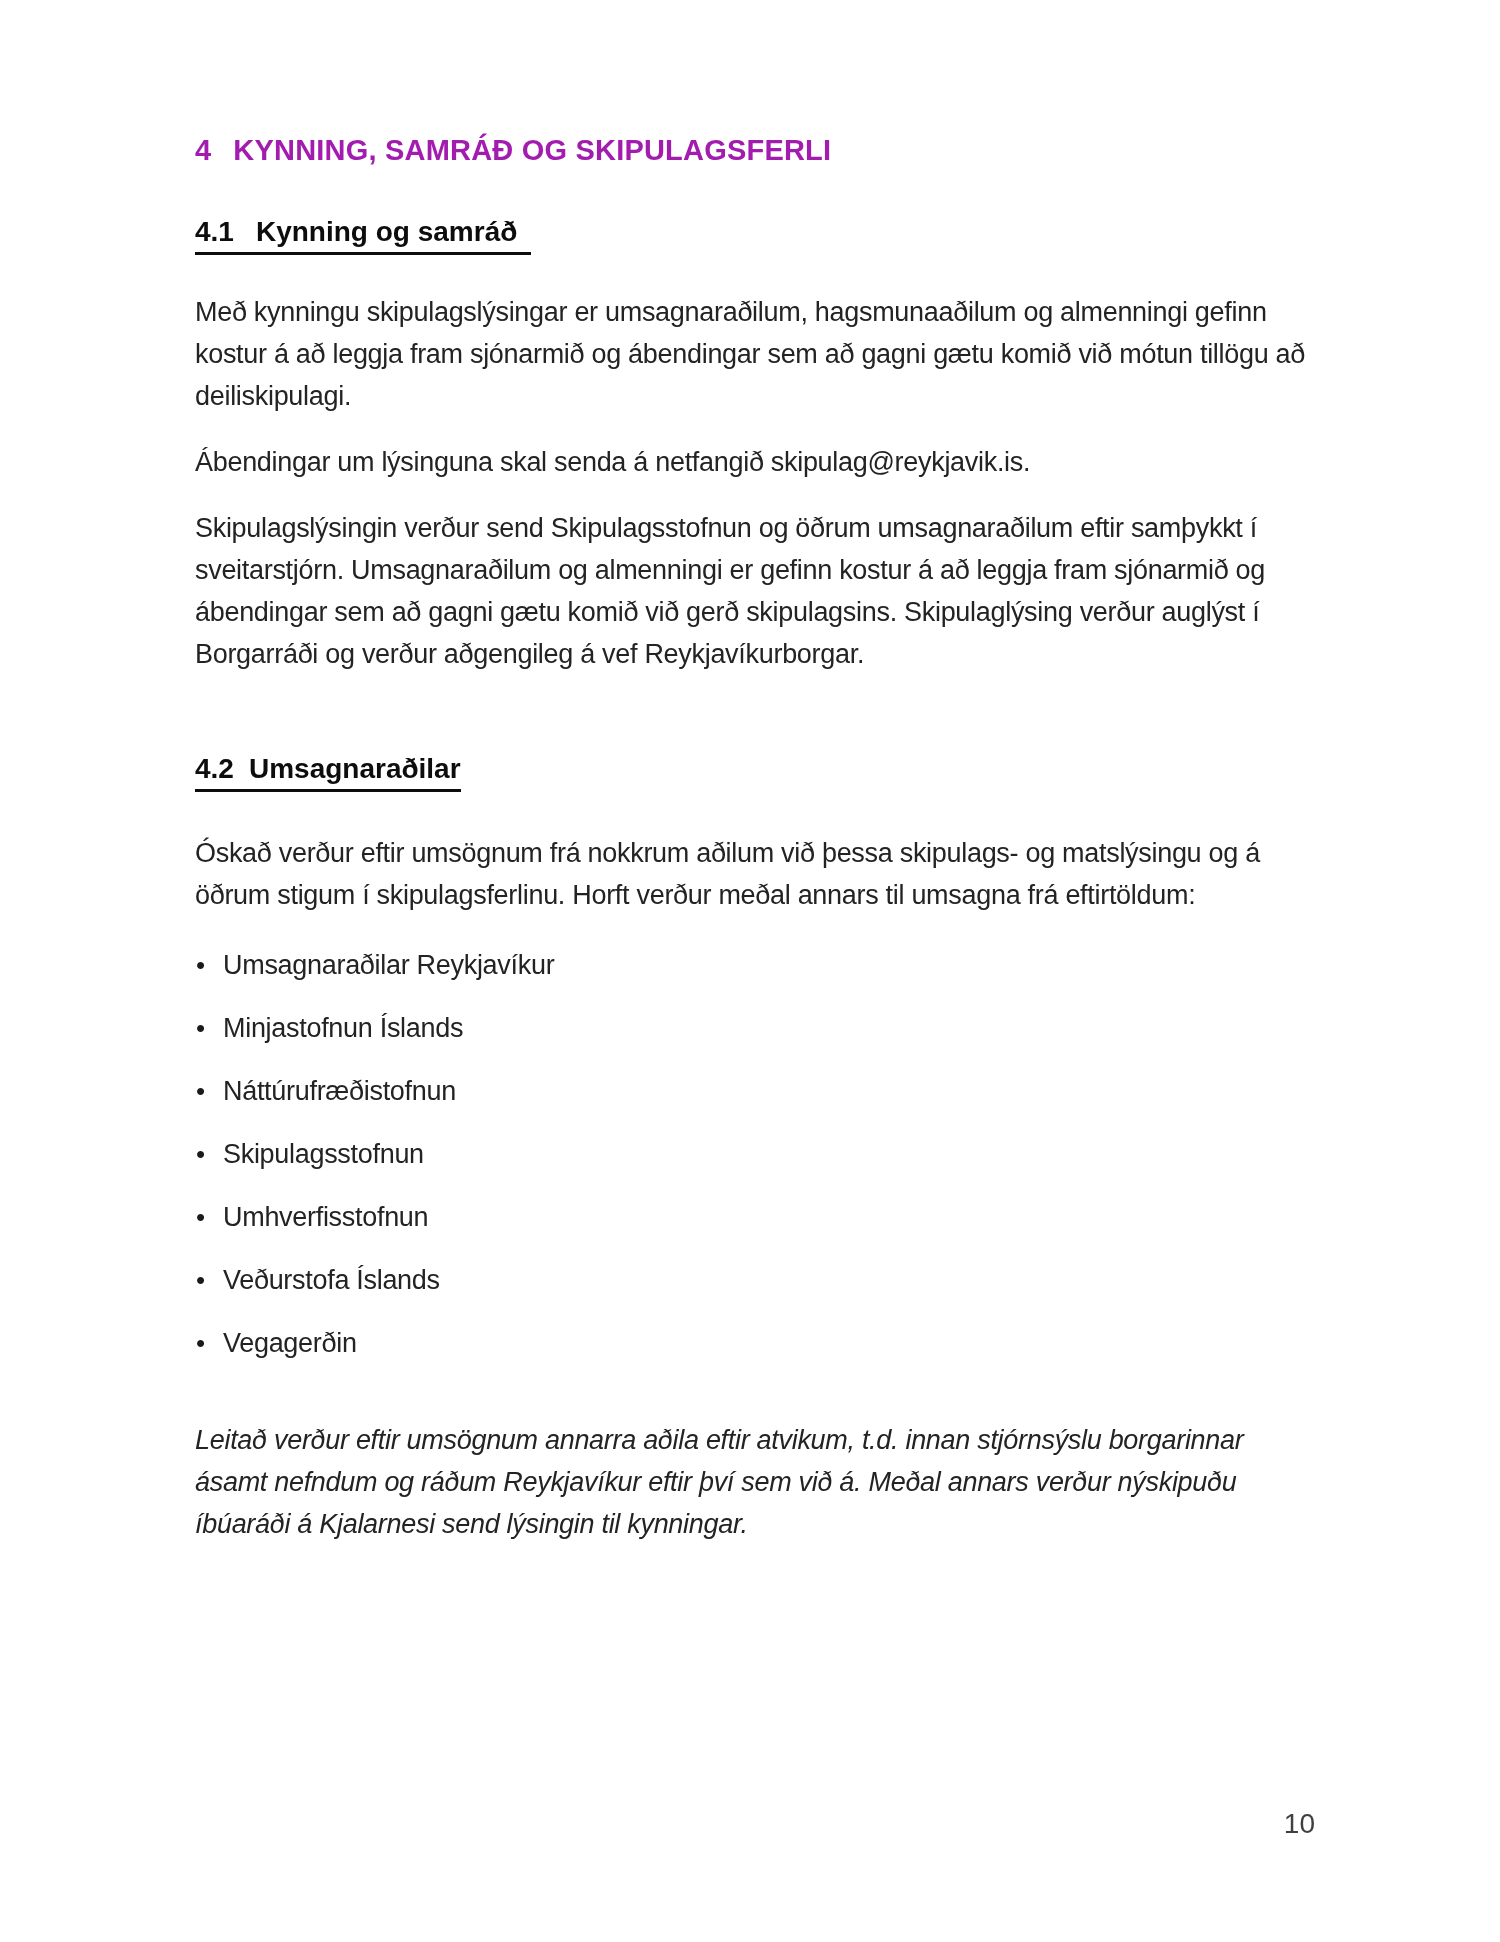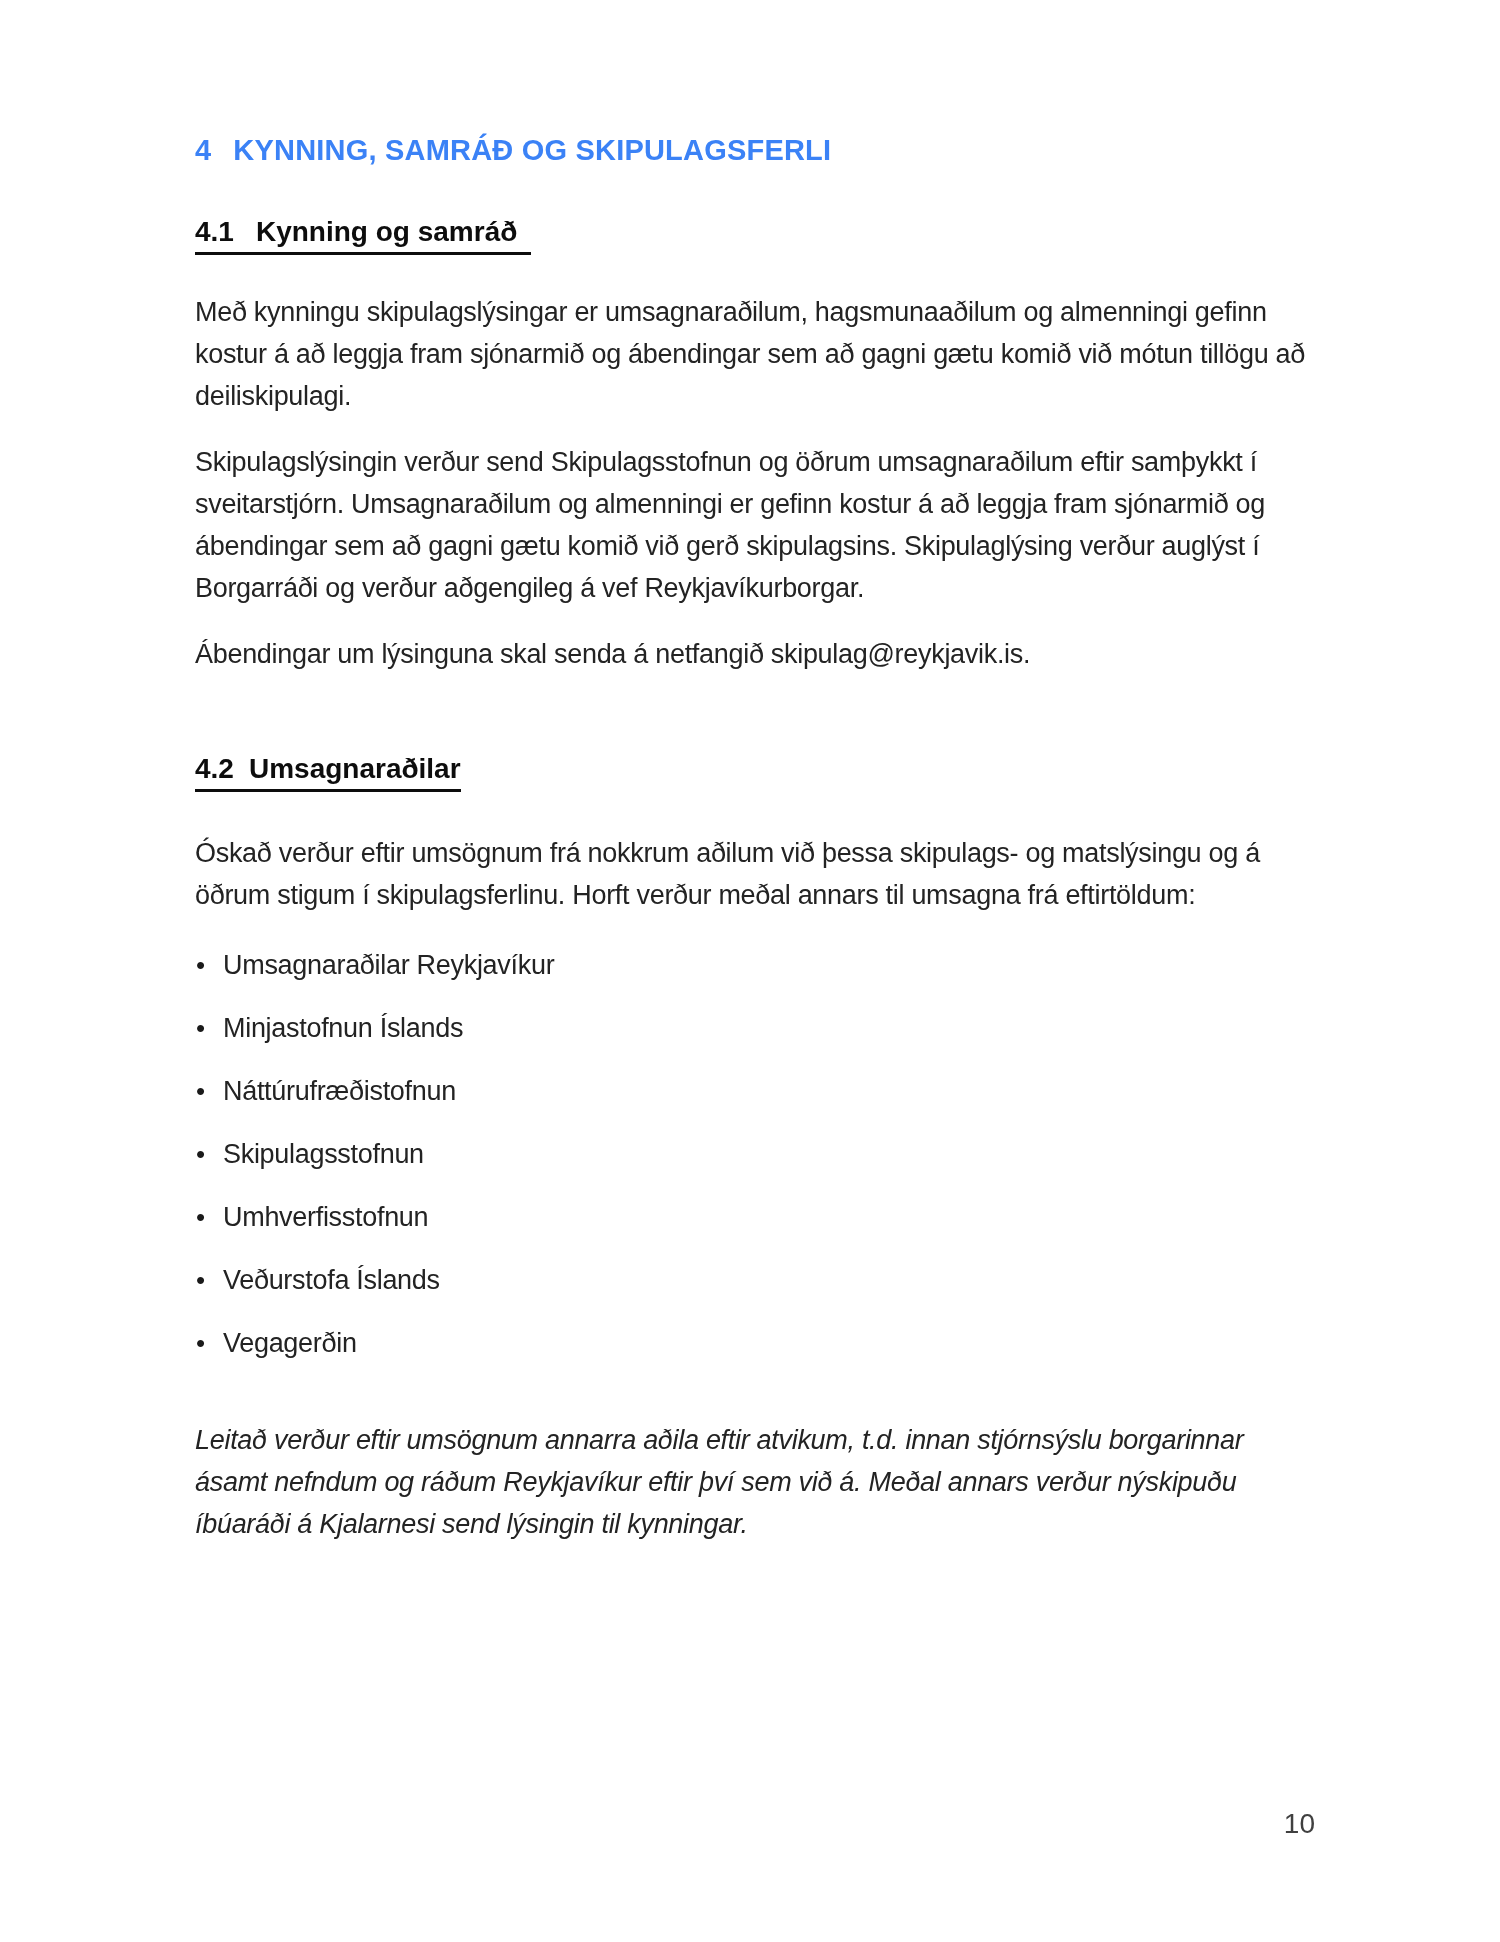--- a/index.html
+++ b/index.html
@@ -17,21 +17,21 @@
   .page {
     box-sizing: content-box;
     padding-top: 132px;
     margin-left: 195px;
     width: 1120px;
   }
   .doc-h1 {
     font-size: 29px;
     line-height: 36px;
     font-weight: 700;
-    color: #3b82f6;
+    color: #a21caf;
     letter-spacing: 0.2px;
     margin: 0 0 46px 0;
   }
   .doc-h1 .h-num { display: inline-block; margin-right: 22px; }
   .doc-h2 {
     font-size: 28px;
     line-height: 36px;
     font-weight: 700;
     color: #0d0d0d;
     margin: 0 0 36px 0;
@@ -94,22 +94,22 @@
 
   <h1 class="doc-h1">
     <span class="h-num">4</span><span>KYNNING, SAMRÁÐ OG SKIPULAGSFERLI</span>
   </h1>
 
   <h2 class="doc-h2 h-41">
     <span class="underline-wrap"><span class="h-num">4.1</span><span>Kynning og samráð</span></span>
   </h2>
 
   <p class="doc-p">Með kynningu skipulagslýsingar er umsagnaraðilum, hagsmunaaðilum og almenningi gefinn kostur á að leggja fram sjónarmið og ábendingar sem að gagni gætu komið við mótun tillögu að deiliskipulagi.</p>
+  <p class="doc-p">Ábendingar um lýsinguna skal senda á netfangið skipulag@reykjavik.is.</p>
   <p class="doc-p">Skipulagslýsingin verður send Skipulagsstofnun og öðrum umsagnaraðilum eftir samþykkt í sveitarstjórn. Umsagnaraðilum og almenningi er gefinn kostur á að leggja fram sjónarmið og ábendingar sem að gagni gætu komið við gerð skipulagsins. Skipulaglýsing verður auglýst í Borgarráði og verður aðgengileg á vef Reykjavíkurborgar.</p>
-  <p class="doc-p">Ábendingar um lýsinguna skal senda á netfangið skipulag@reykjavik.is.</p>
 
   <h2 class="doc-h2 h-42">
     <span class="underline-wrap"><span class="h-num">4.2</span><span>Umsagnaraðilar</span></span>
   </h2>
 
   <p class="doc-p">Óskað verður eftir umsögnum frá nokkrum aðilum við þessa skipulags- og matslýsingu og á öðrum stigum í skipulagsferlinu. Horft verður meðal annars til umsagna frá eftirtöldum:</p>
 
   <ul class="bullet-list">
     <li class="bullet-item">
       <span class="bullet-dot">•</span><span>Umsagnaraðilar Reykjavíkur</span>

